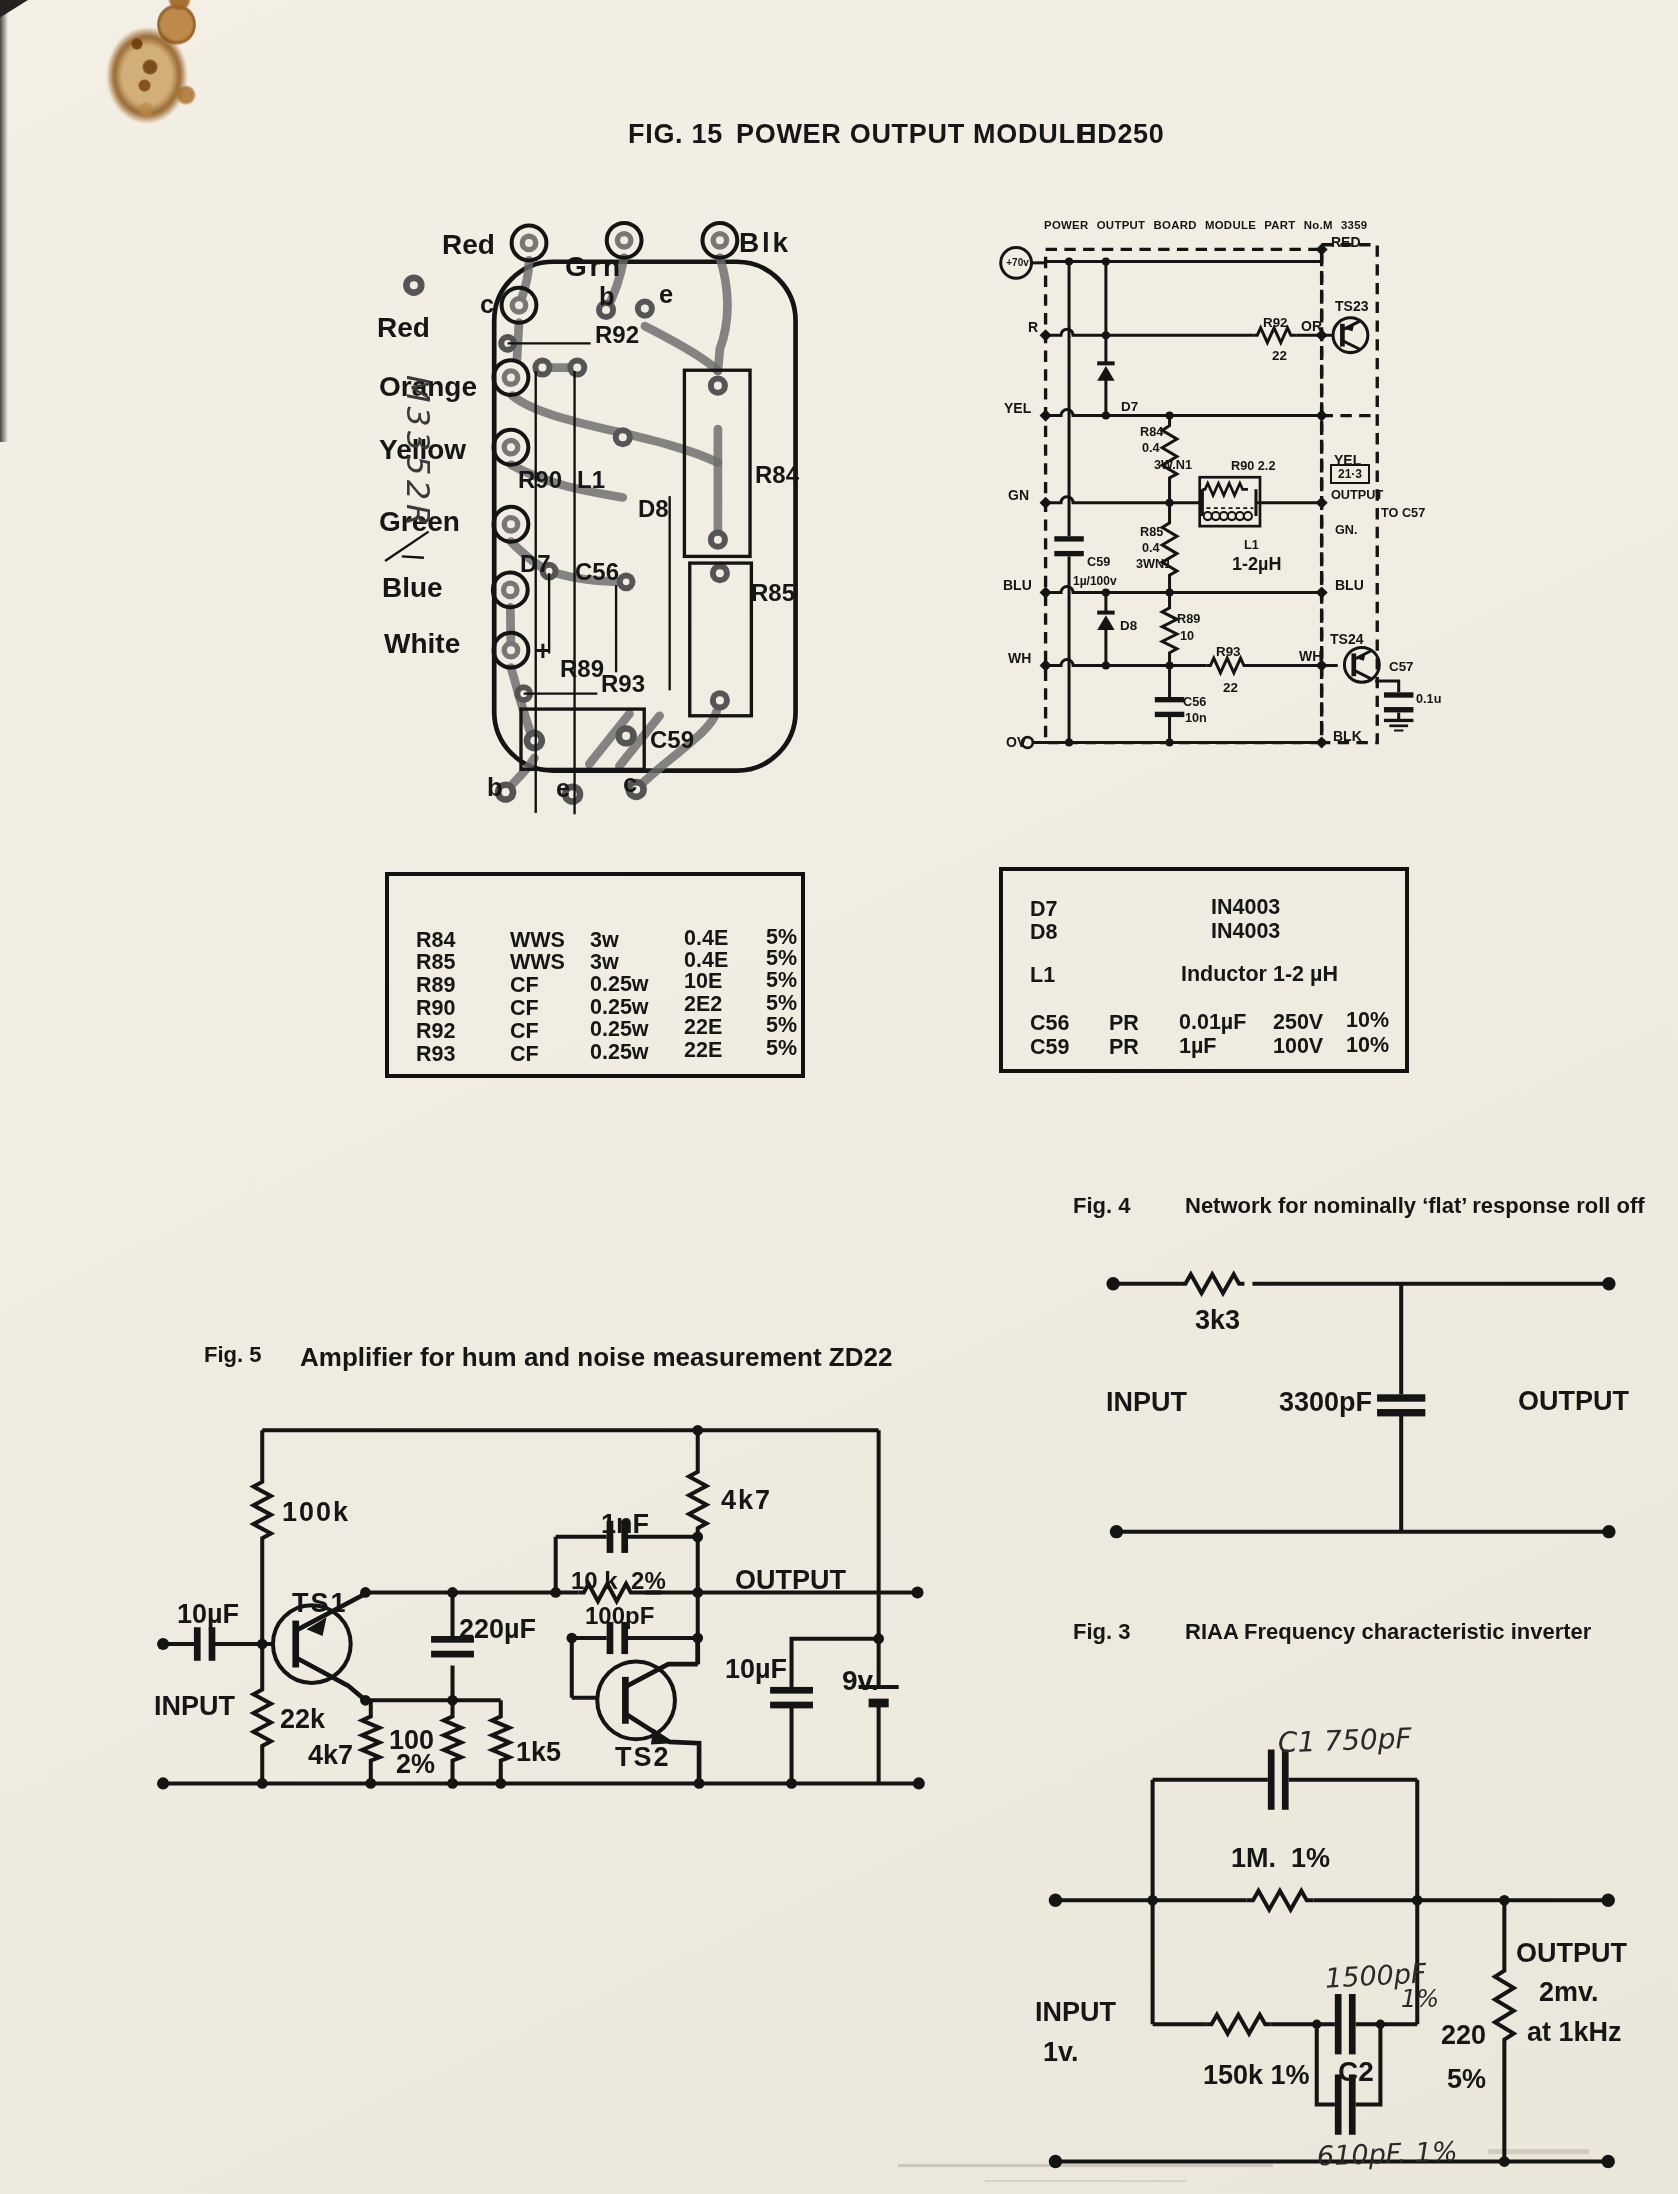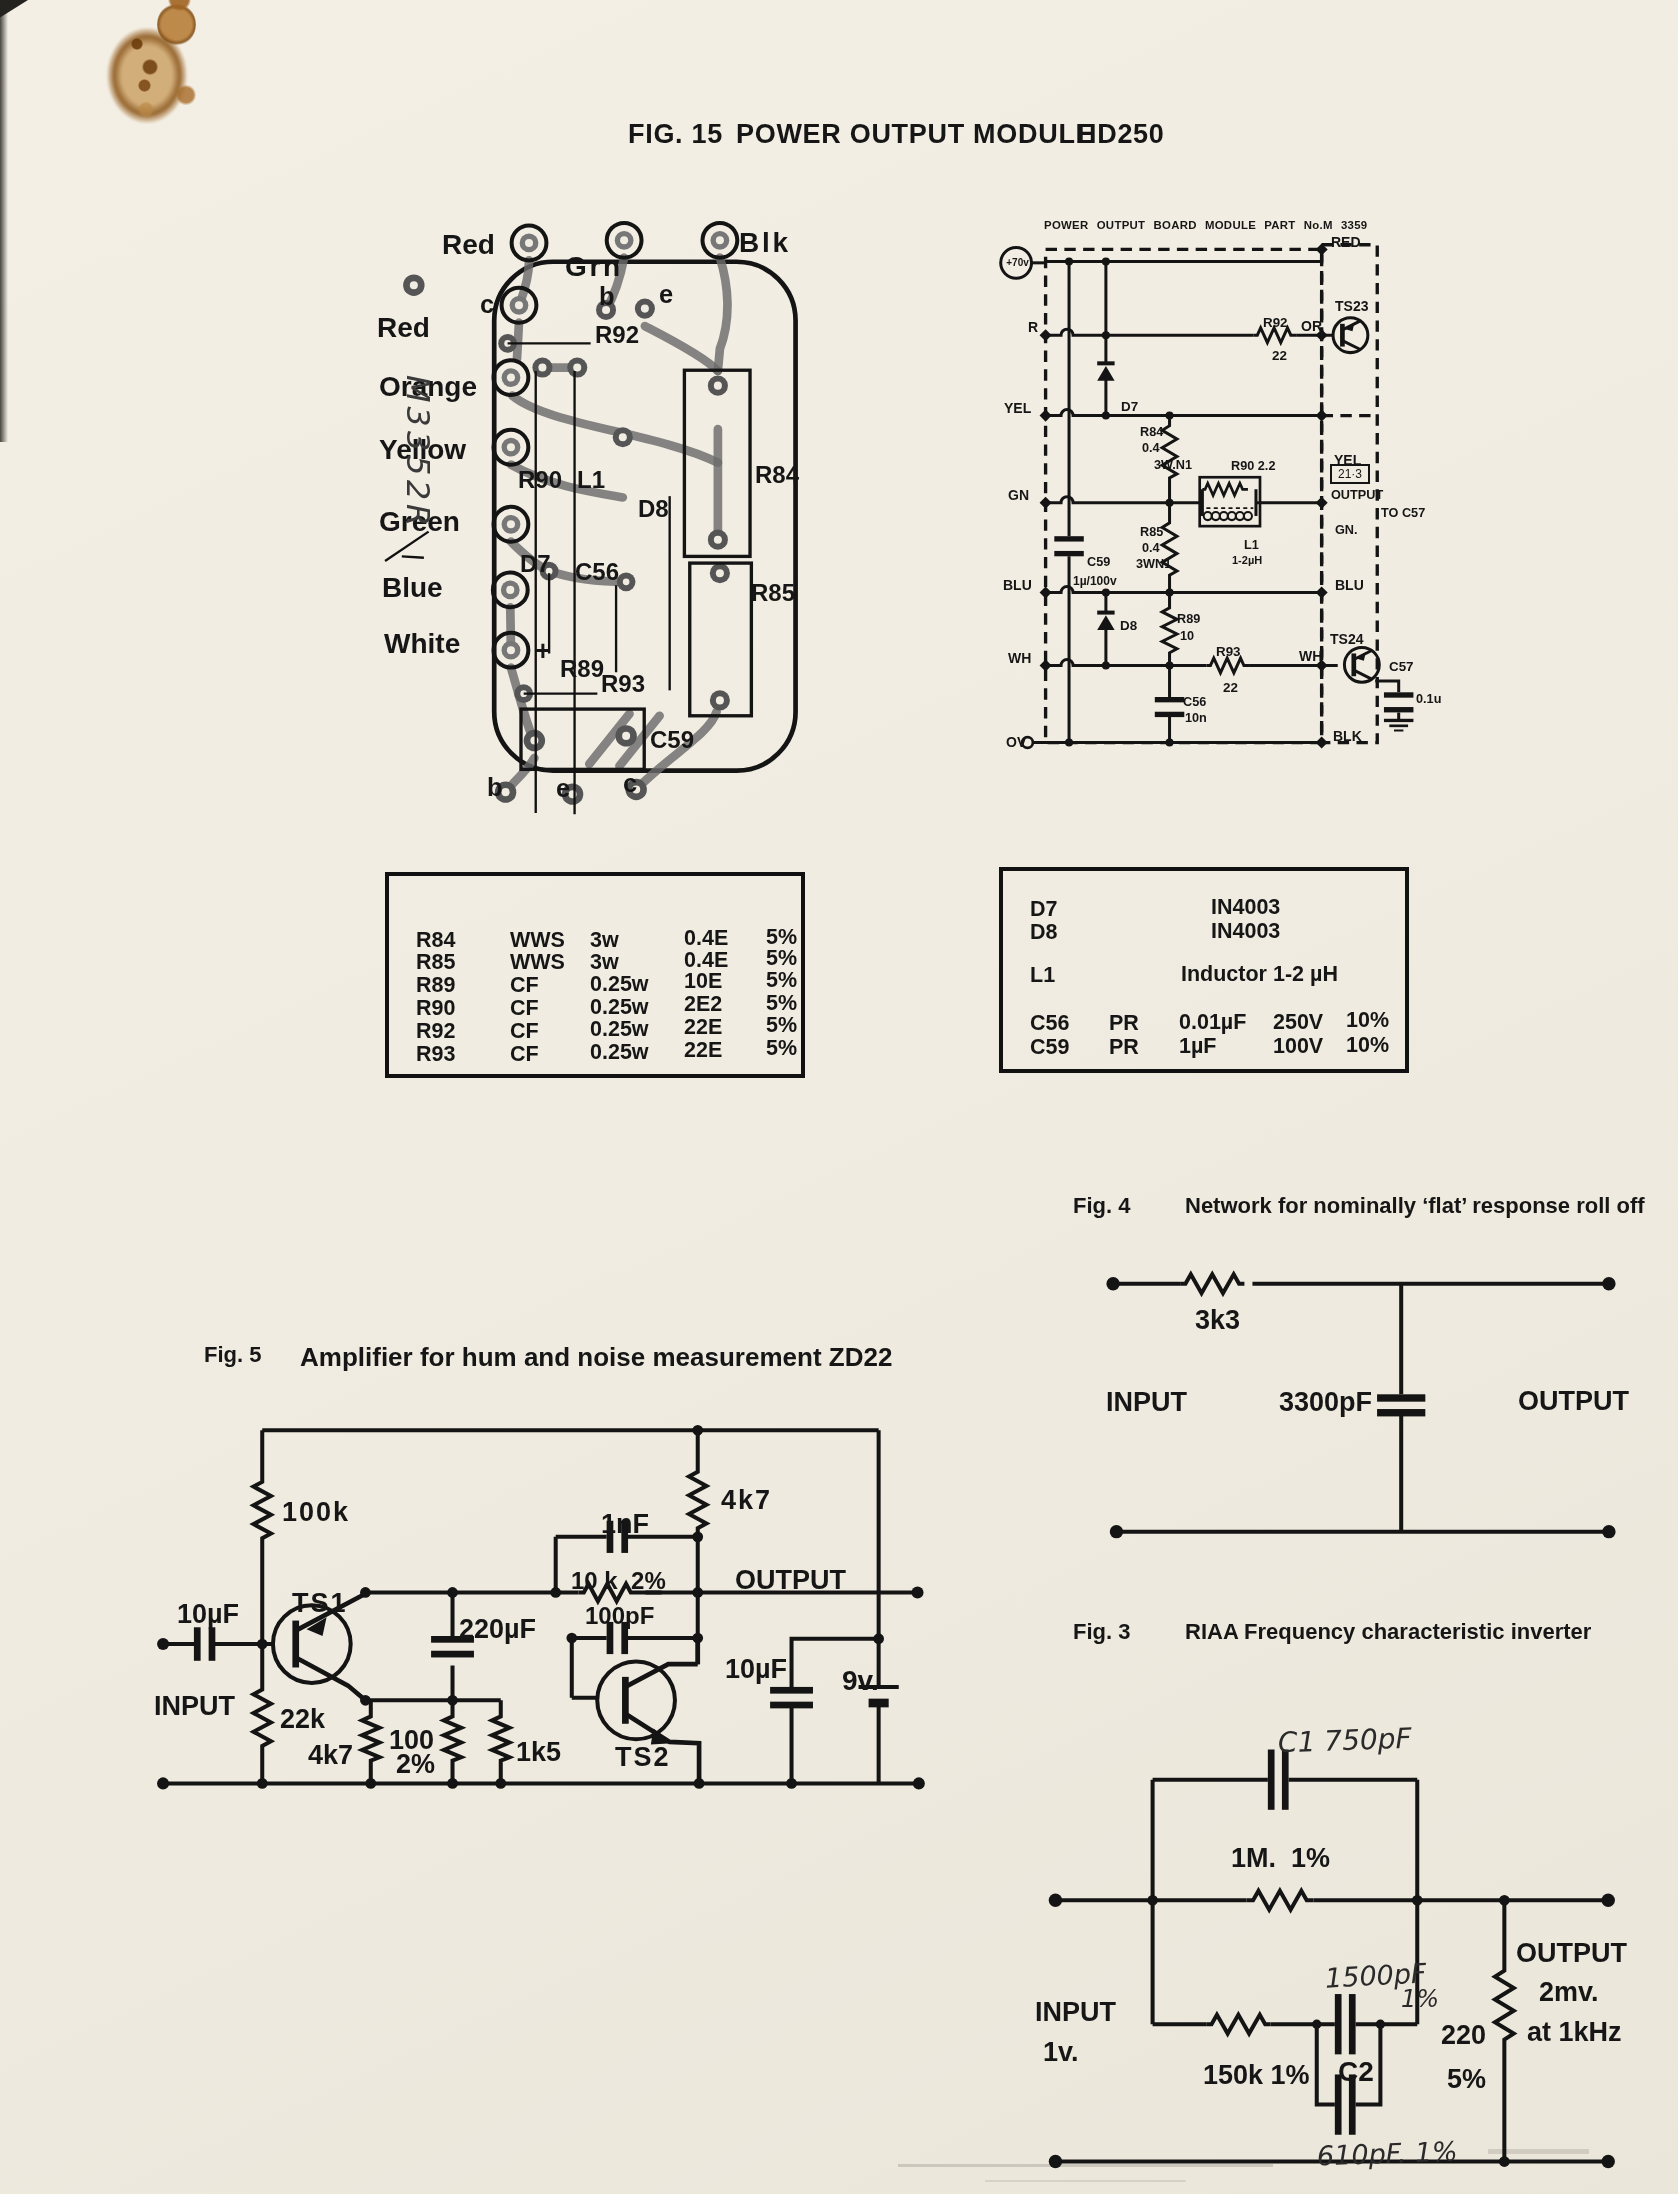--- a/index.html
+++ b/index.html
@@ -4,21 +4,21 @@
 <style>
   html,body{margin:0;padding:0;background:#777;}
   .page{position:relative;width:1678px;height:2194px;overflow:hidden;
         background:linear-gradient(155deg,#f4efe5 0%,#f1ece1 45%,#ebe6da 100%);
         font-family:"Liberation Sans",sans-serif;color:#161616;}
   .lb{position:absolute;font-weight:700;color:#161616;line-height:1;white-space:pre;}
   .hw{font-family:"DejaVu Sans",sans-serif;font-weight:400;font-style:italic;color:#2a2a2a;}
   svg{position:absolute;overflow:visible;}
   .stroke{stroke:#141414;fill:none;}
   .trace{stroke:#6b6b6b;stroke-opacity:.82;fill:none;stroke-linecap:round;}
-  .boxed{position:absolute;border:2px solid #141414;font-weight:400;text-align:right;}
+  .boxed{position:absolute;border:2px solid #141414;font-weight:700;text-align:right;}
   .tablebox{position:absolute;border:4px solid #111;}
   .blob{position:absolute;border-radius:50%;}
   .smudge{position:absolute;filter:blur(0.7px);}
 </style>
 </head>
 <body>
 
 <div class="page">
 
   <div style="position:absolute;left:0;top:0;width:8px;height:442px;background:linear-gradient(to right,rgba(42,40,36,.85),rgba(42,40,36,0));"></div>
@@ -366,21 +366,21 @@
   <div class="lb" style="left:1333px;top:729px;font-size:14px;">BLK</div>
   <div class="lb" style="left:1263px;top:316px;font-size:13.4px;">R92</div>
   <div class="lb" style="left:1272px;top:349px;font-size:13.4px;">22</div>
   <div class="lb" style="left:1121px;top:400px;font-size:13.4px;">D7</div>
   <div class="lb" style="left:1120px;top:619px;font-size:13.4px;">D8</div>
   <div class="lb" style="left:1140px;top:426px;font-size:12.7px;">R84</div>
   <div class="lb" style="left:1142px;top:442px;font-size:12.7px;">0.4</div>
   <div class="lb" style="left:1134px;top:459px;font-size:12.7px;margin-left:20px;">3W.N1</div>
   <div class="lb" style="left:1231px;top:460px;font-size:12.7px;">R90 2.2</div>
   <div class="lb" style="left:1244px;top:539px;font-size:12.7px;">L1</div>
-  <div class="lb" style="left:1232px;top:555px;font-size:11px;">1-2µH</div>
+  <div class="lb" style="left:1232px;top:555px;font-size:18px;">1-2µH</div>
   <div class="lb" style="left:1140px;top:526px;font-size:12.7px;">R85</div>
   <div class="lb" style="left:1142px;top:542px;font-size:12.7px;">0.4</div>
   <div class="lb" style="left:1136px;top:558px;font-size:12.7px;">3WN1</div>
   <div class="lb" style="left:1087px;top:556px;font-size:12.7px;">C59</div>
   <div class="lb" style="left:1073px;top:575px;font-size:12px;">1µ/100v</div>
   <div class="lb" style="left:1177px;top:613px;font-size:12.7px;">R89</div>
   <div class="lb" style="left:1180px;top:630px;font-size:12.7px;">10</div>
   <div class="lb" style="left:1216px;top:645px;font-size:13.4px;">R93</div>
   <div class="lb" style="left:1223px;top:681px;font-size:13.4px;">22</div>
   <div class="lb" style="left:1183px;top:696px;font-size:12.7px;">C56</div>

